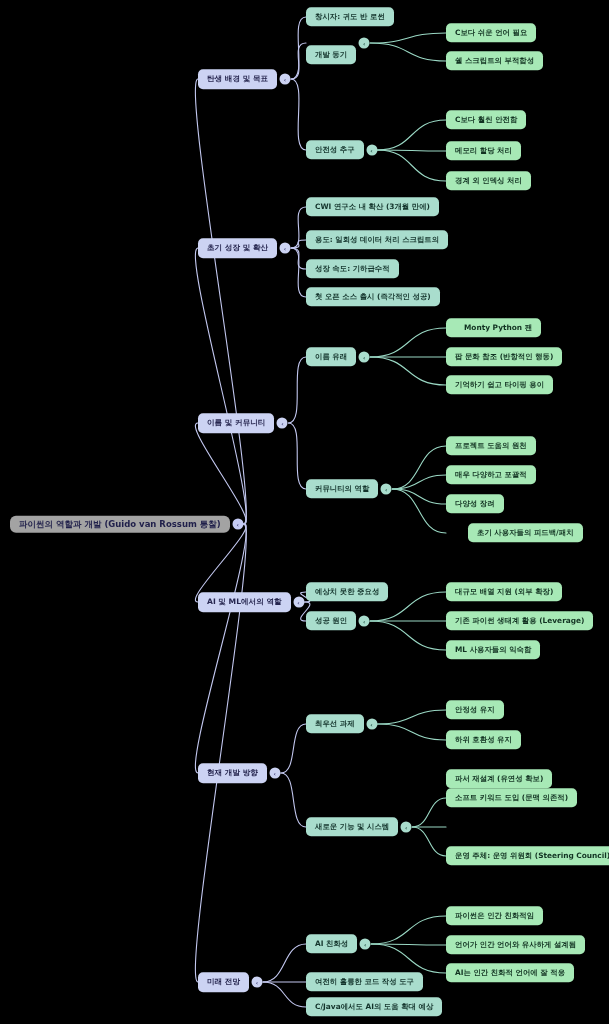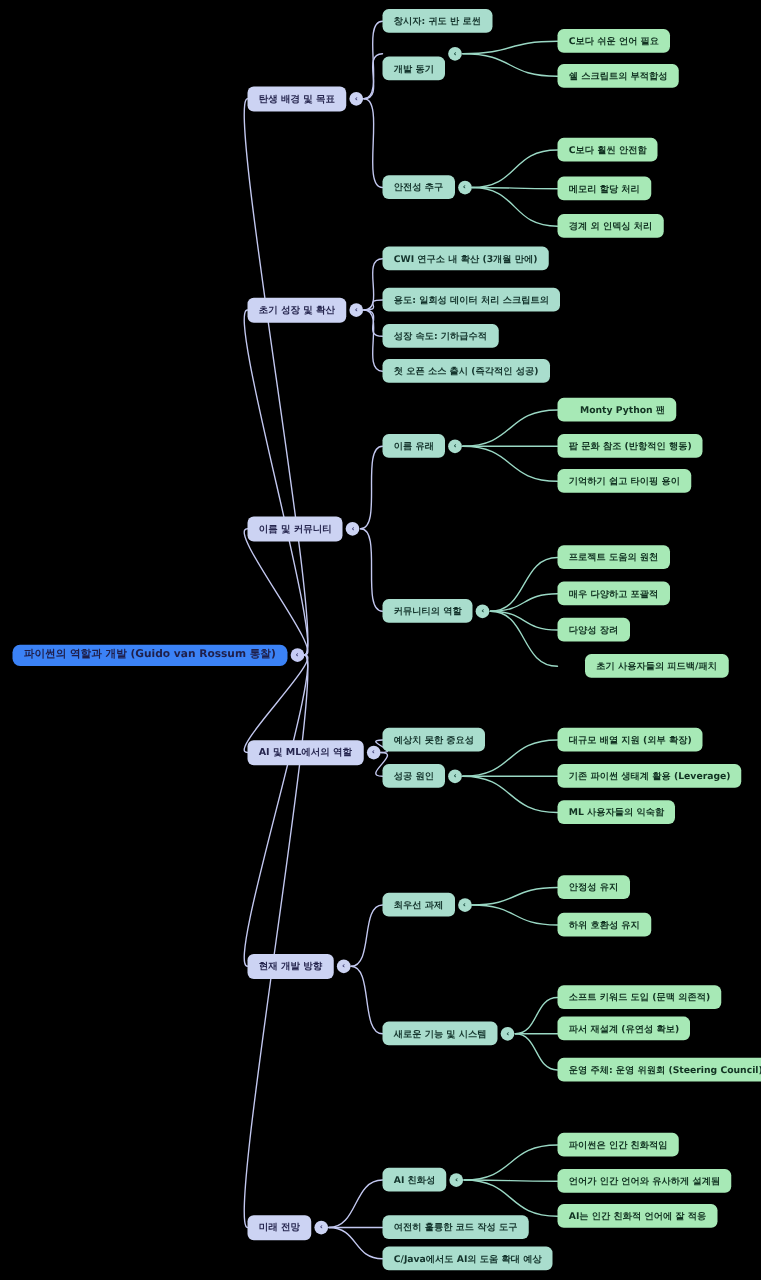--- a/index.html
+++ b/index.html
@@ -5,21 +5,21 @@
   html,body{margin:0;padding:0;background:#000;}
   body{width:609px;height:1024px;overflow:hidden;
        font-family:"DejaVu Sans","Liberation Sans",sans-serif;}
   #stage{position:relative;width:609px;height:1024px;background:#000;}
   #links{position:absolute;left:0;top:0;width:609px;height:1024px;}
   .node{position:absolute;transform:translateY(-50%);
         display:flex;align-items:center;box-sizing:border-box;
         white-space:nowrap;border-radius:5px;}
   .node .lbl{display:block;line-height:1;}
   
-  .lvl0{background:#3b82f6;color:#1f1f4a;font-size:8.5px;font-weight:700;
+  .lvl0{background:#a3a3a3;color:#1f1f4a;font-size:8.5px;font-weight:700;
         padding:4px 9px;border-radius:6px;}
   
   .lvl1{background:#ccd3f3;color:#26264f;font-size:7.6px;font-weight:700;
         padding:6px 9px;}
   
   .lvl2{background:#a9ddcd;color:#14342c;font-size:7.4px;font-weight:700;
         padding:6px 9px;}
   
   .lvl3{background:#a7e9b6;color:#123322;font-size:7.4px;font-weight:700;
         padding:6px 9px;}
@@ -200,21 +200,21 @@
       <div class="node lvl3" style="left: 446px; top: 740px;">
         <span class="lbl">하위 호환성 유지</span>
       </div>
       <div class="node lvl2" style="left: 306px; top: 827px;">
         <span class="lbl">새로운 기능 및 시스템</span>
       </div>
       <div class="toggle tg2" style="left: 406.25px; top: 827px;">‹</div>
       <div class="node lvl3" style="left: 446px; top: 798px;">
         <span class="lbl">소프트 키워드 도입 (문맥 의존적)</span>
       </div>
-      <div class="node lvl3" style="left: 446px; top: 779px; margin-top: 44px;">
+      <div class="node lvl3" style="left: 446px; top: 779px;">
         <span class="lbl">파서 재설계 (유연성 확보)</span>
       </div>
       <div class="node lvl3" style="left: 446px; top: 856px;">
         <span class="lbl">운영 주체: 운영 위원회 (Steering Council)</span>
       </div>
       <div class="node lvl1" style="left: 198px; top: 982px;">
         <span class="lbl">미래 전망</span>
       </div>
       <div class="toggle tg1" style="left: 257.031px; top: 982px;">‹</div>
       <div class="node lvl2" style="left: 306px; top: 944px;">

